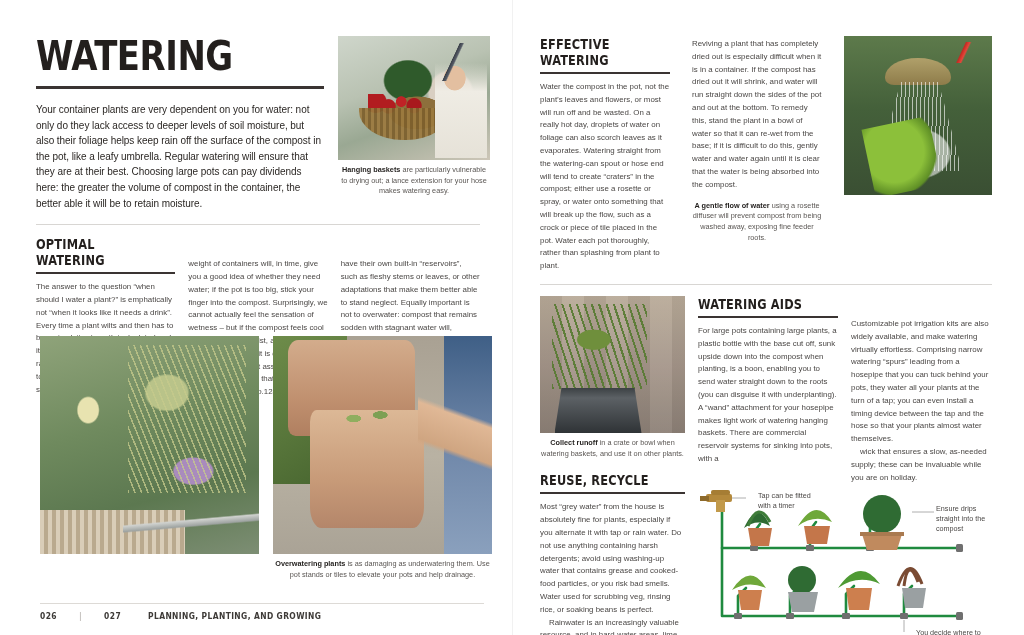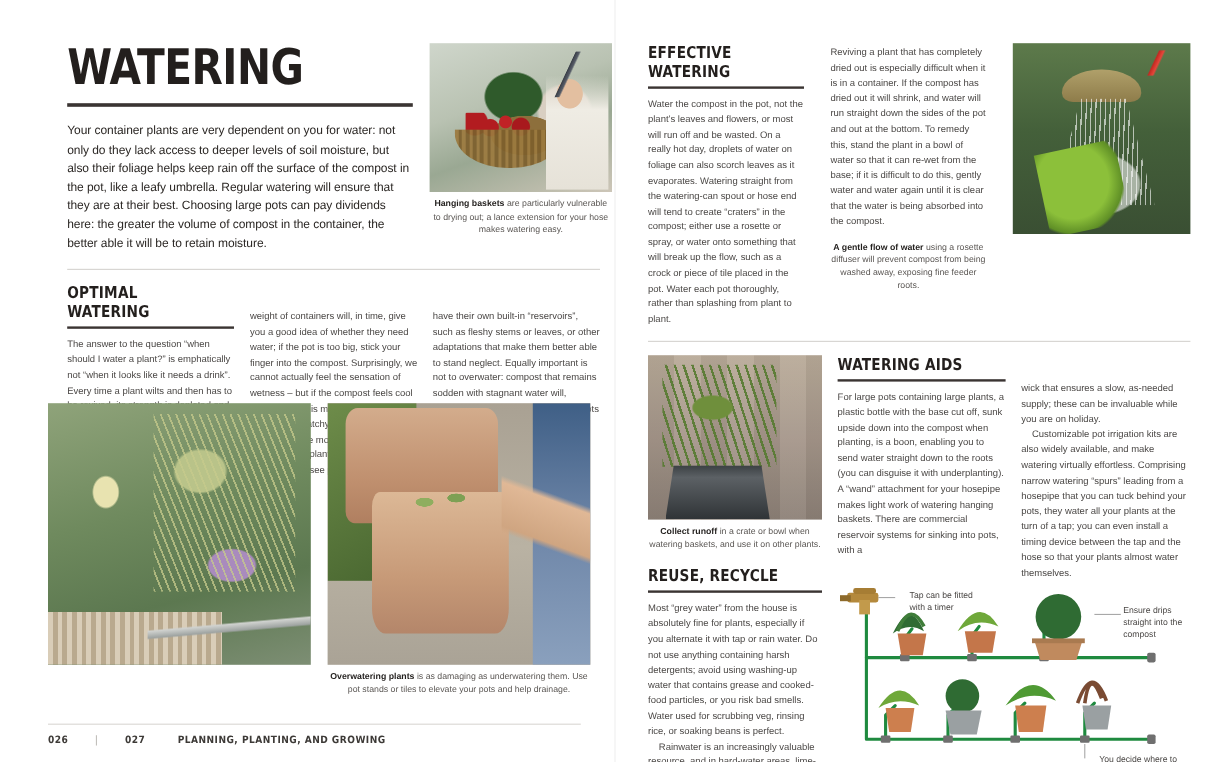--- a/index.html
+++ b/index.html
@@ -7,21 +7,21 @@
   body {
     width:1024px; height:635px;
     background:#ffffff;
     font-family:"Liberation Sans", sans-serif;
     color:#2b2b2b;
     overflow:hidden;
     position:relative;
   }
   .spread { position:absolute; inset:0; display:flex; }
   .page { position:relative; height:100%; }
-  .page-left  { width:512px; padding:36px 28px 0 56px; }
+  .page-left  { width:512px; padding:36px 28px 0 36px; }
   .page-right { width:512px; padding:36px 32px 0 28px; }
   .gutter { position:absolute; left:512px; top:0; width:1px; height:100%; background:#f1f1f1; }
 
   
   h1.title {
     font-family:"DejaVu Sans Condensed","Liberation Sans", sans-serif;
     font-size:41px; font-weight:700; letter-spacing:-0.5px;
     margin:0 0 9px 0; color:#231f1d; line-height:1;
     transform:scaleX(.92); transform-origin:left center;
   }
@@ -341,22 +341,22 @@
       </div>
 
       <div style="width:294px;">
         <div style="display:flex; gap:13px;">
           <div style="width:140px;">
             <h2 class="sec">WATERING AIDS</h2>
             <div class="sec-rule"></div>
             <p class="body">For large pots containing large plants, a plastic bottle with the base cut off, sunk upside down into the compost when planting, is a boon, enabling you to send water straight down to the roots (you can disguise it with underplanting). A “wand” attachment for your hosepipe makes light work of watering hanging baskets. There are commercial reservoir systems for sinking into pots, with a</p>
           </div>
           <div style="width:141px; padding-top:22px;">
+            <p class="body">Customizable pot irrigation kits are also widely available, and make watering virtually effortless. Comprising narrow watering “spurs” leading from a hosepipe that you can tuck behind your pots, they water all your plants at the turn of a tap; you can even install a timing device between the tap and the hose so that your plants almost water themselves.</p>
             <p class="body">wick that ensures a slow, as-needed supply; these can be invaluable while you are on holiday.</p>
-            <p class="body">Customizable pot irrigation kits are also widely available, and make watering virtually effortless. Comprising narrow watering “spurs” leading from a hosepipe that you can tuck behind your pots, they water all your plants at the turn of a tap; you can even install a timing device between the tap and the hose so that your plants almost water themselves.</p>
           </div>
         </div>
 
         <div class="diagram">
           <svg viewBox="0 0 294 150" preserveAspectRatio="none">
 
             <g fill="none" stroke="#1f8a3f" stroke-width="2.6" stroke-linecap="round" stroke-linejoin="round">
               <path d="M24 18 L24 58 L262 58"></path>
               <path d="M24 58 L24 126 L262 126"></path>
               <path d="M56 58 L56 42 L62 34"></path>

